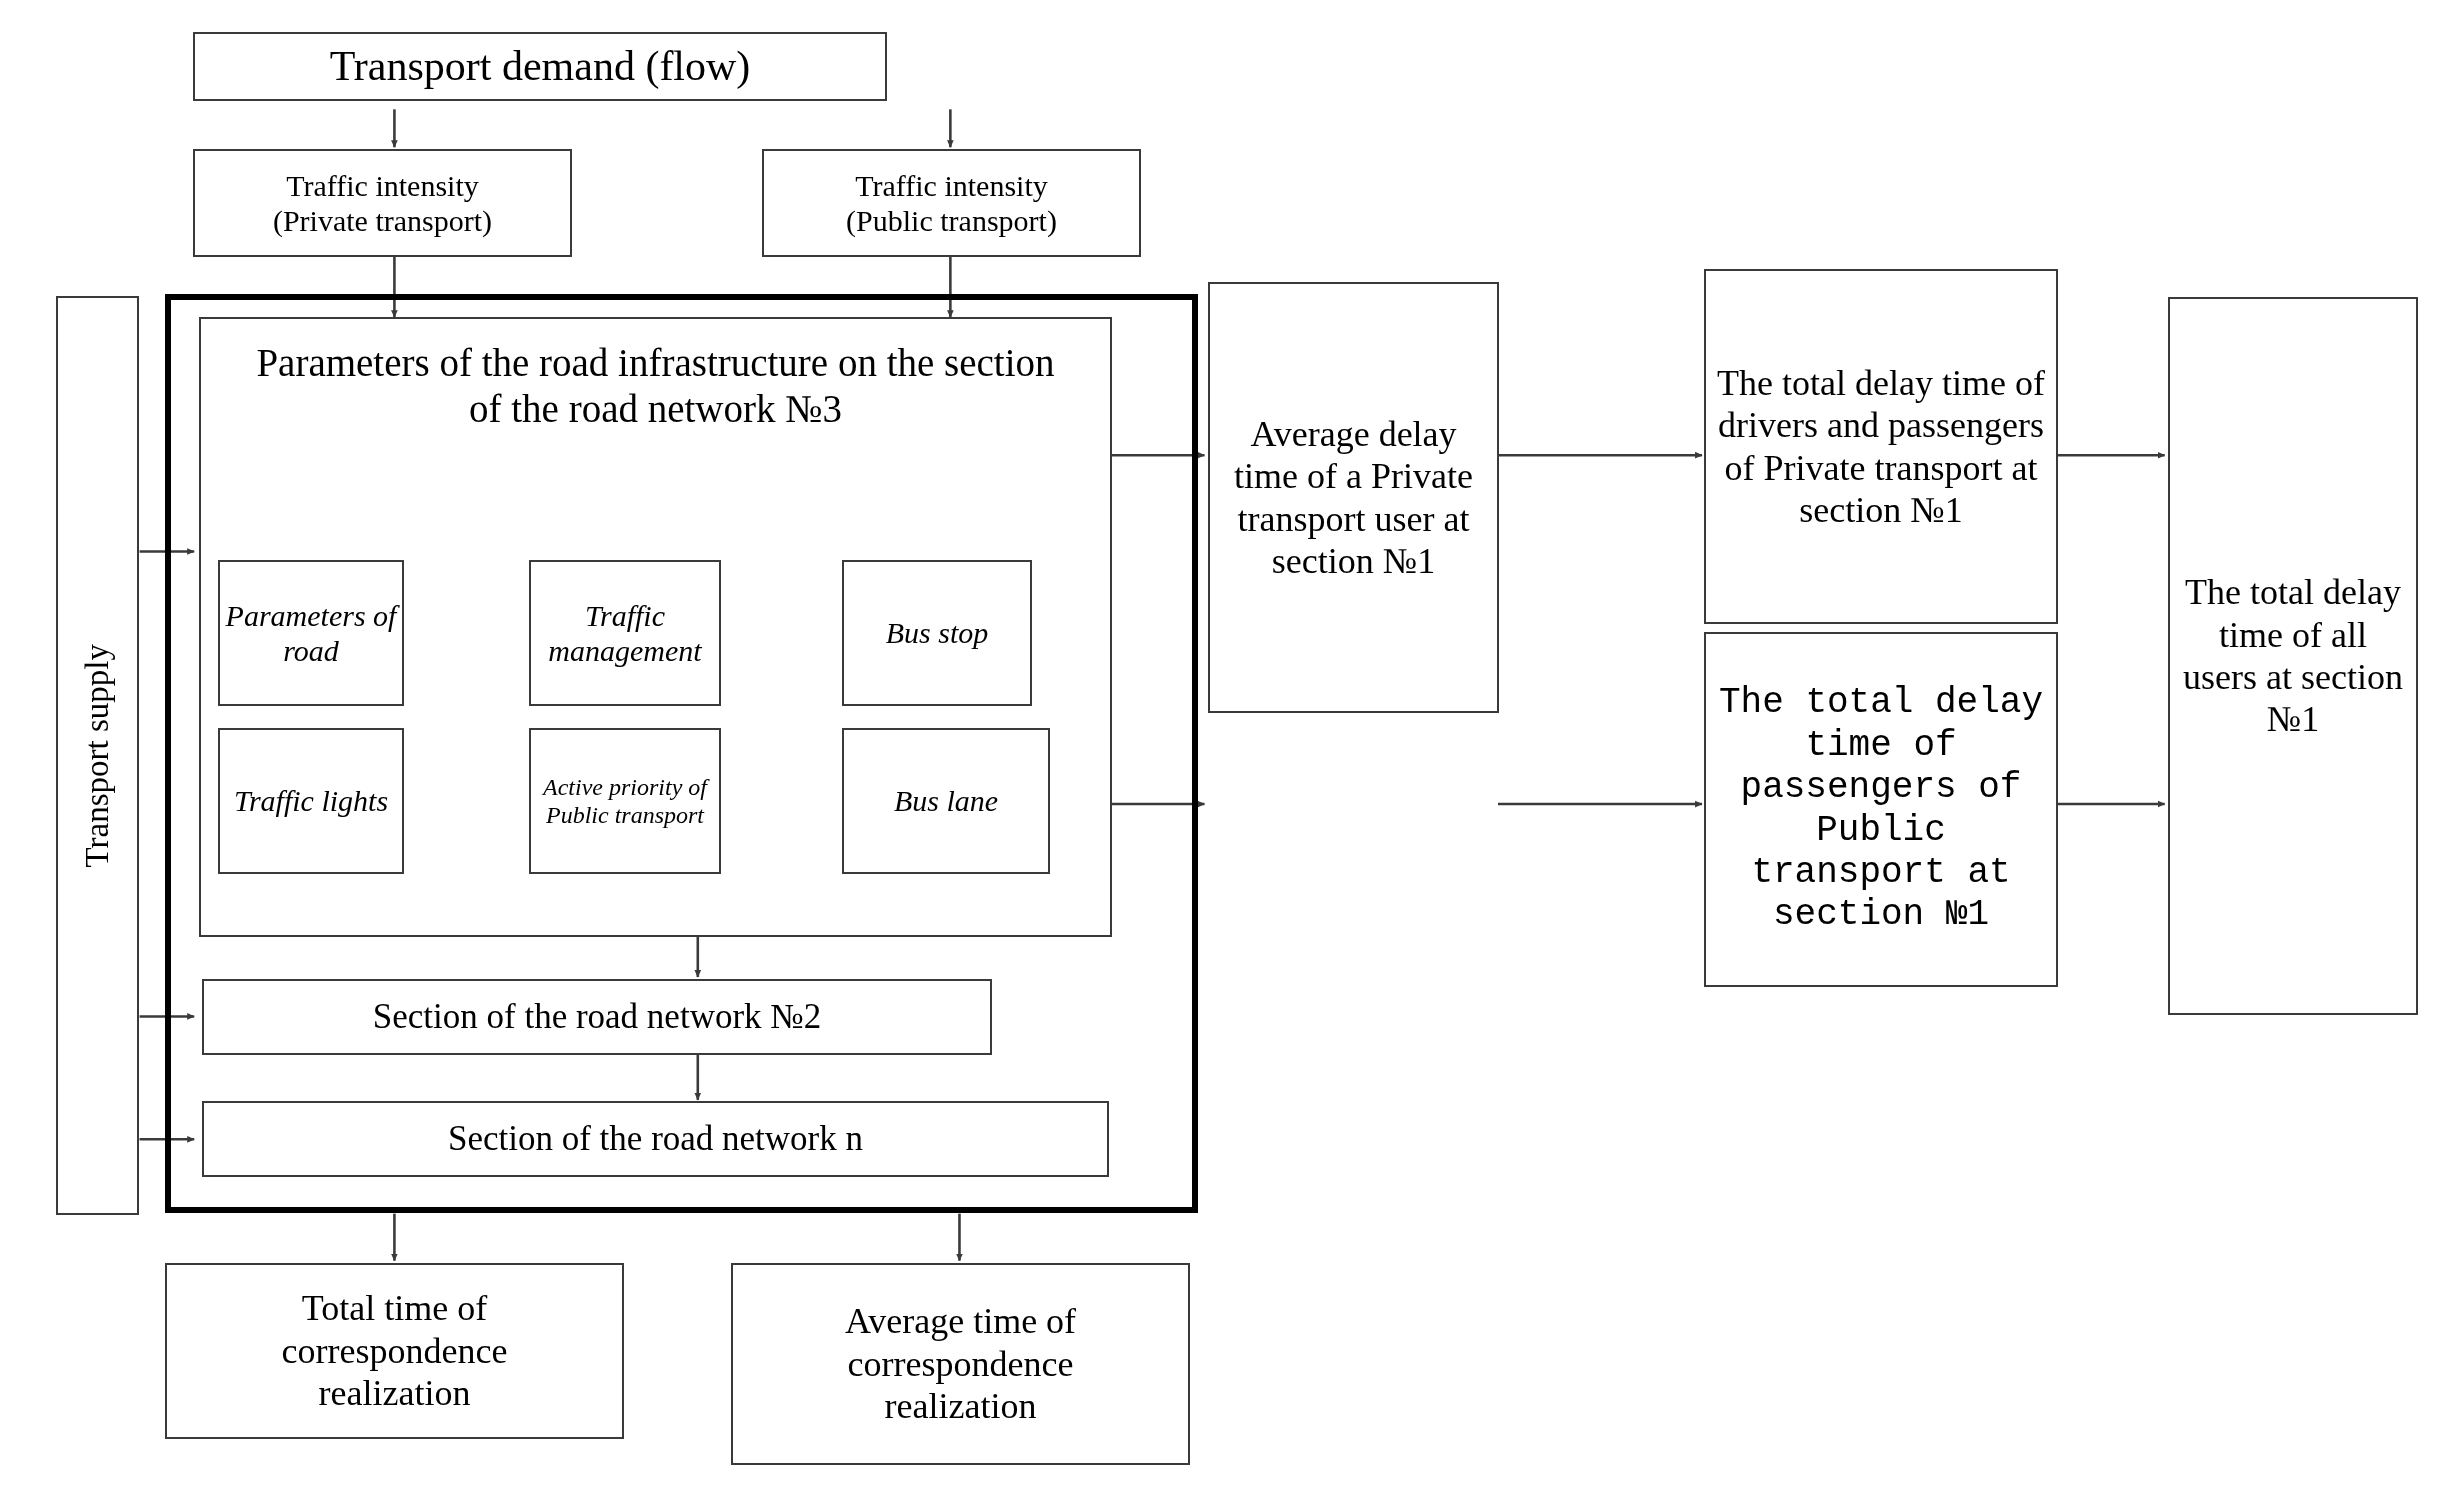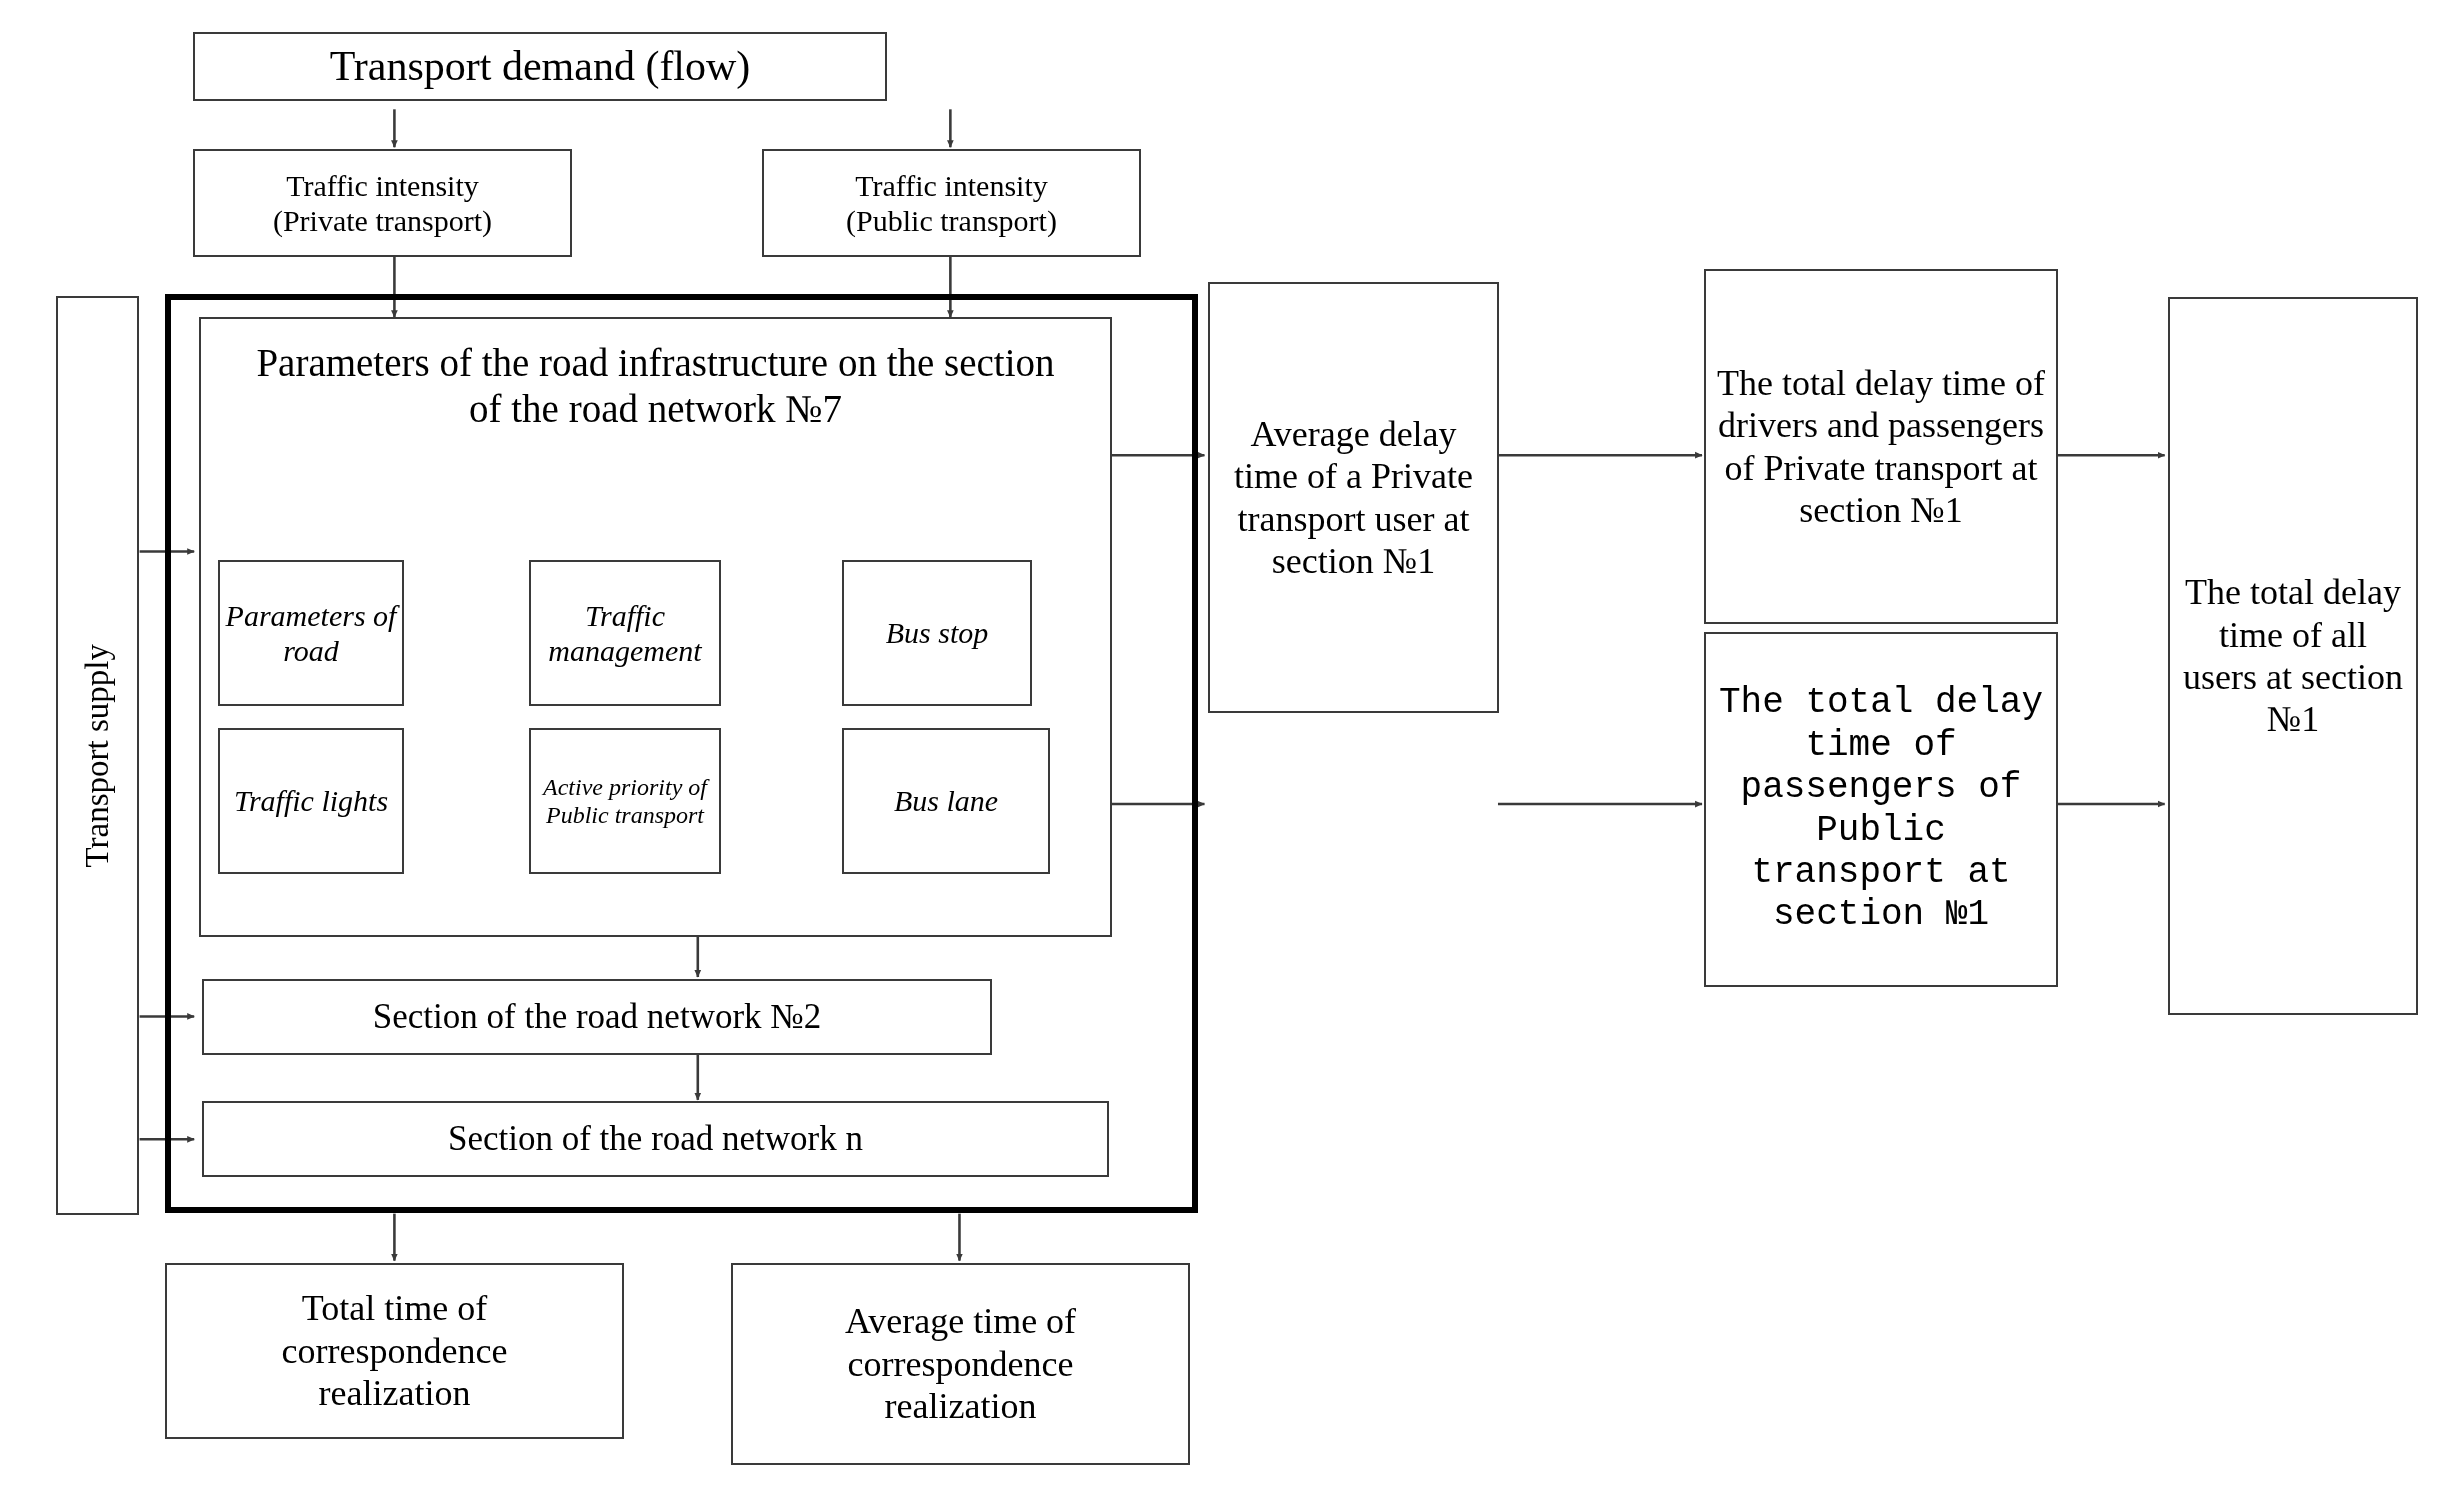--- a/index.html
+++ b/index.html
@@ -76,21 +76,21 @@
     <span>(Public transport)</span>
   </div>
 
   <div class="box" style="left:56px;top:296px;width:83px;height:919px;font-size:33px;">
     <span class="vert">Transport supply</span>
   </div>
 
   <div class="thickframe" style="left:165px;top:294px;width:1033px;height:919px;"></div>
 
   <div class="box" style="left:199px;top:317px;width:913px;height:620px;font-size:39px;align-items:flex-start;padding-top:21px;">
-    <span style="display:block;width:92%;">Parameters of the road infrastructure on the section of the road network №7</span>
+    <span style="display:block;width:92%;">Parameters of the road infrastructure on the section of the road network №3</span>
   </div>
 
   <div class="box italic" style="left:218px;top:560px;width:186px;height:146px;font-size:30px;">
     <span>Parameters of road</span>
   </div>
   <div class="box italic" style="left:529px;top:560px;width:192px;height:146px;font-size:30px;">
     <span>Traffic management</span>
   </div>
   <div class="box italic" style="left:842px;top:560px;width:190px;height:146px;font-size:30px;">
     <span>Bus stop</span>

